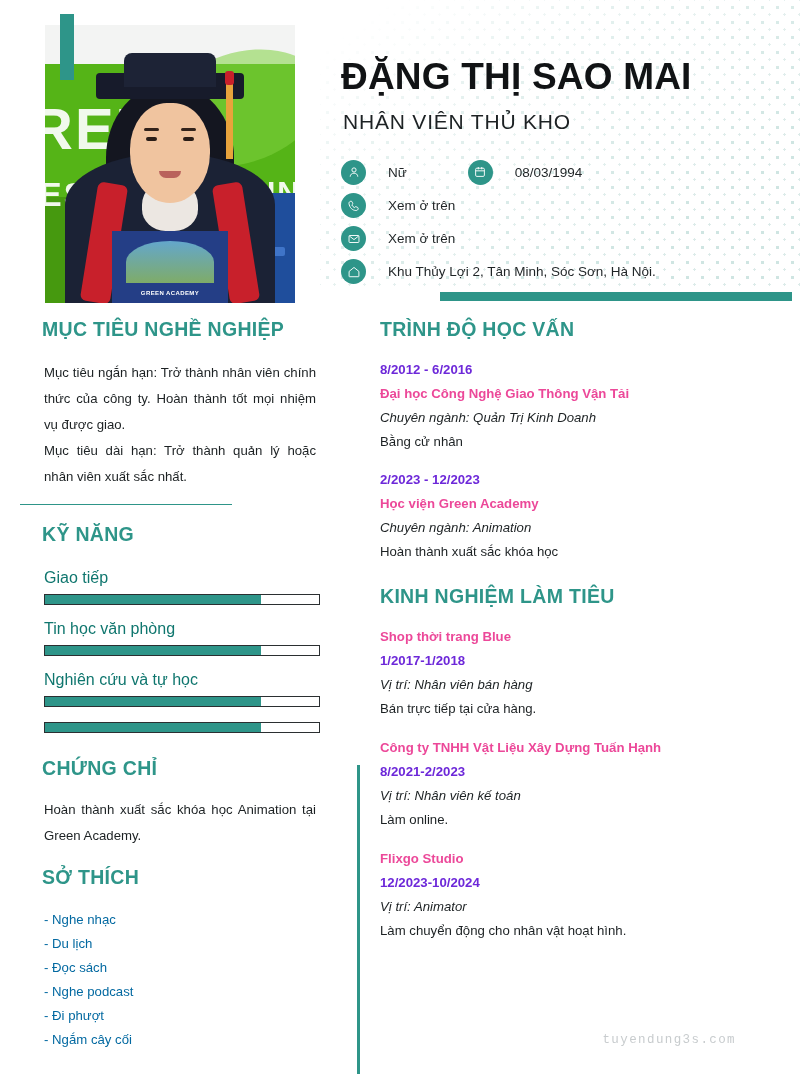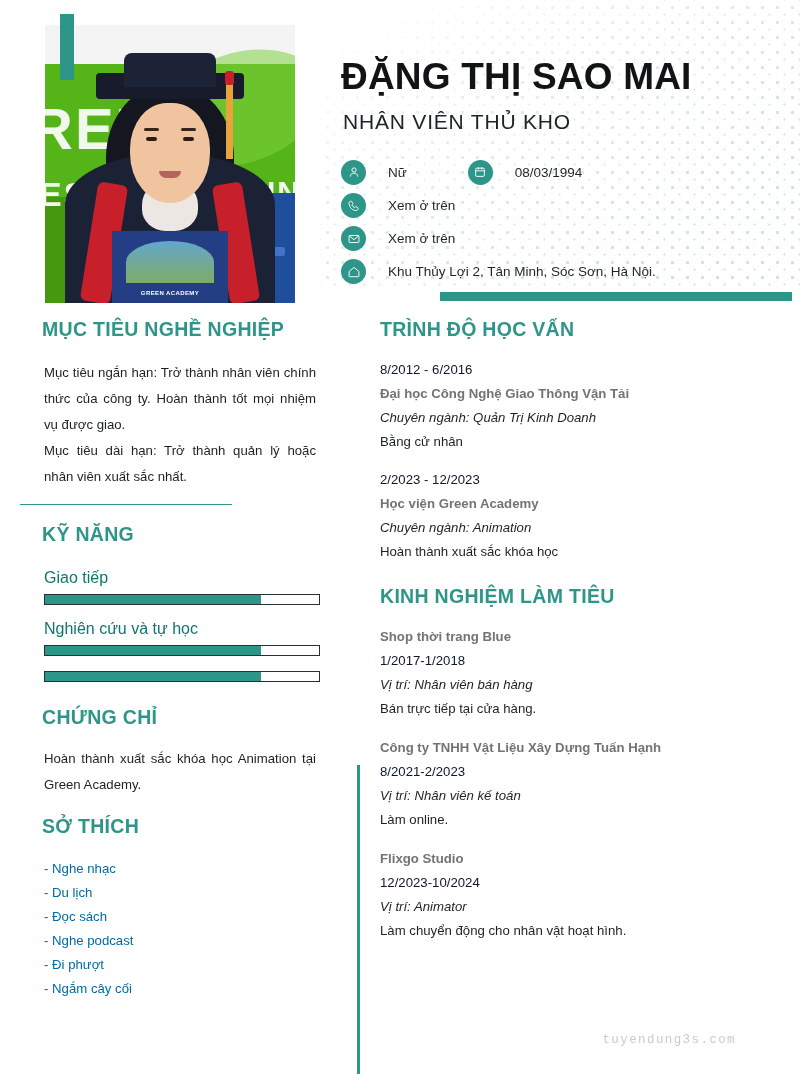--- a/index.html
+++ b/index.html
@@ -113,22 +113,22 @@
 
   
   .skill-label { font-size:16px; color:#0f766e; margin-bottom:7px; }
   .bar { height:11px; border:1px solid #2b2f31; background:#fff; position:relative; }
   .bar > i { position:absolute; left:0; top:0; bottom:0; background:#2e9589; display:block; }
 
   
   .hob { font-size:13.2px; color:#0369a1; line-height:24px; }
 
   
-  .e-date { font-size:13.2px; font-weight:400; color:#0f172a; line-height:24px; }
-  .e-org  { font-size:13.2px; font-weight:700; color:#737373; line-height:24px; }
+  .e-date { font-size:13.2px; font-weight:700; color:#6d28d9; line-height:24px; }
+  .e-org  { font-size:13.2px; font-weight:700; color:#ec4899; line-height:24px; }
   .e-ital { font-size:13.2px; font-style:italic; color:#1c2123; line-height:24px; }
   .e-norm { font-size:13.2px; color:#1c2123; line-height:24px; }
 
   .watermark {
     position:absolute; right:64px; bottom:27px;
     font-family:"Liberation Mono", monospace; font-size:12.5px;
     color:#c8ccce; letter-spacing:1.4px;
   }
 </style>
 </head>
@@ -237,20 +237,26 @@
     <div style="height:23px"></div>
 
     <div style="padding:0 16px 0 24px;">
       <div style="margin-bottom:15px;">
         <div class="skill-label">Giao tiếp</div>
         <div class="bar">
             <i style="width: 79%;"></i>
           </div>
       </div>
       <div style="margin-bottom:15px;">
+        <div class="skill-label">Tin học văn phòng</div>
+        <div class="bar">
+            <i style="width: 79%;"></i>
+          </div>
+      </div>
+      <div style="margin-bottom:15px;">
         <div class="skill-label">Nghiên cứu và tự học</div>
         <div class="bar">
             <i style="width: 79%;"></i>
           </div>
       </div>
       <div style="margin-bottom:6px;">
         <div class="bar">
             <i style="width: 79%;"></i>
           </div>
       </div>

